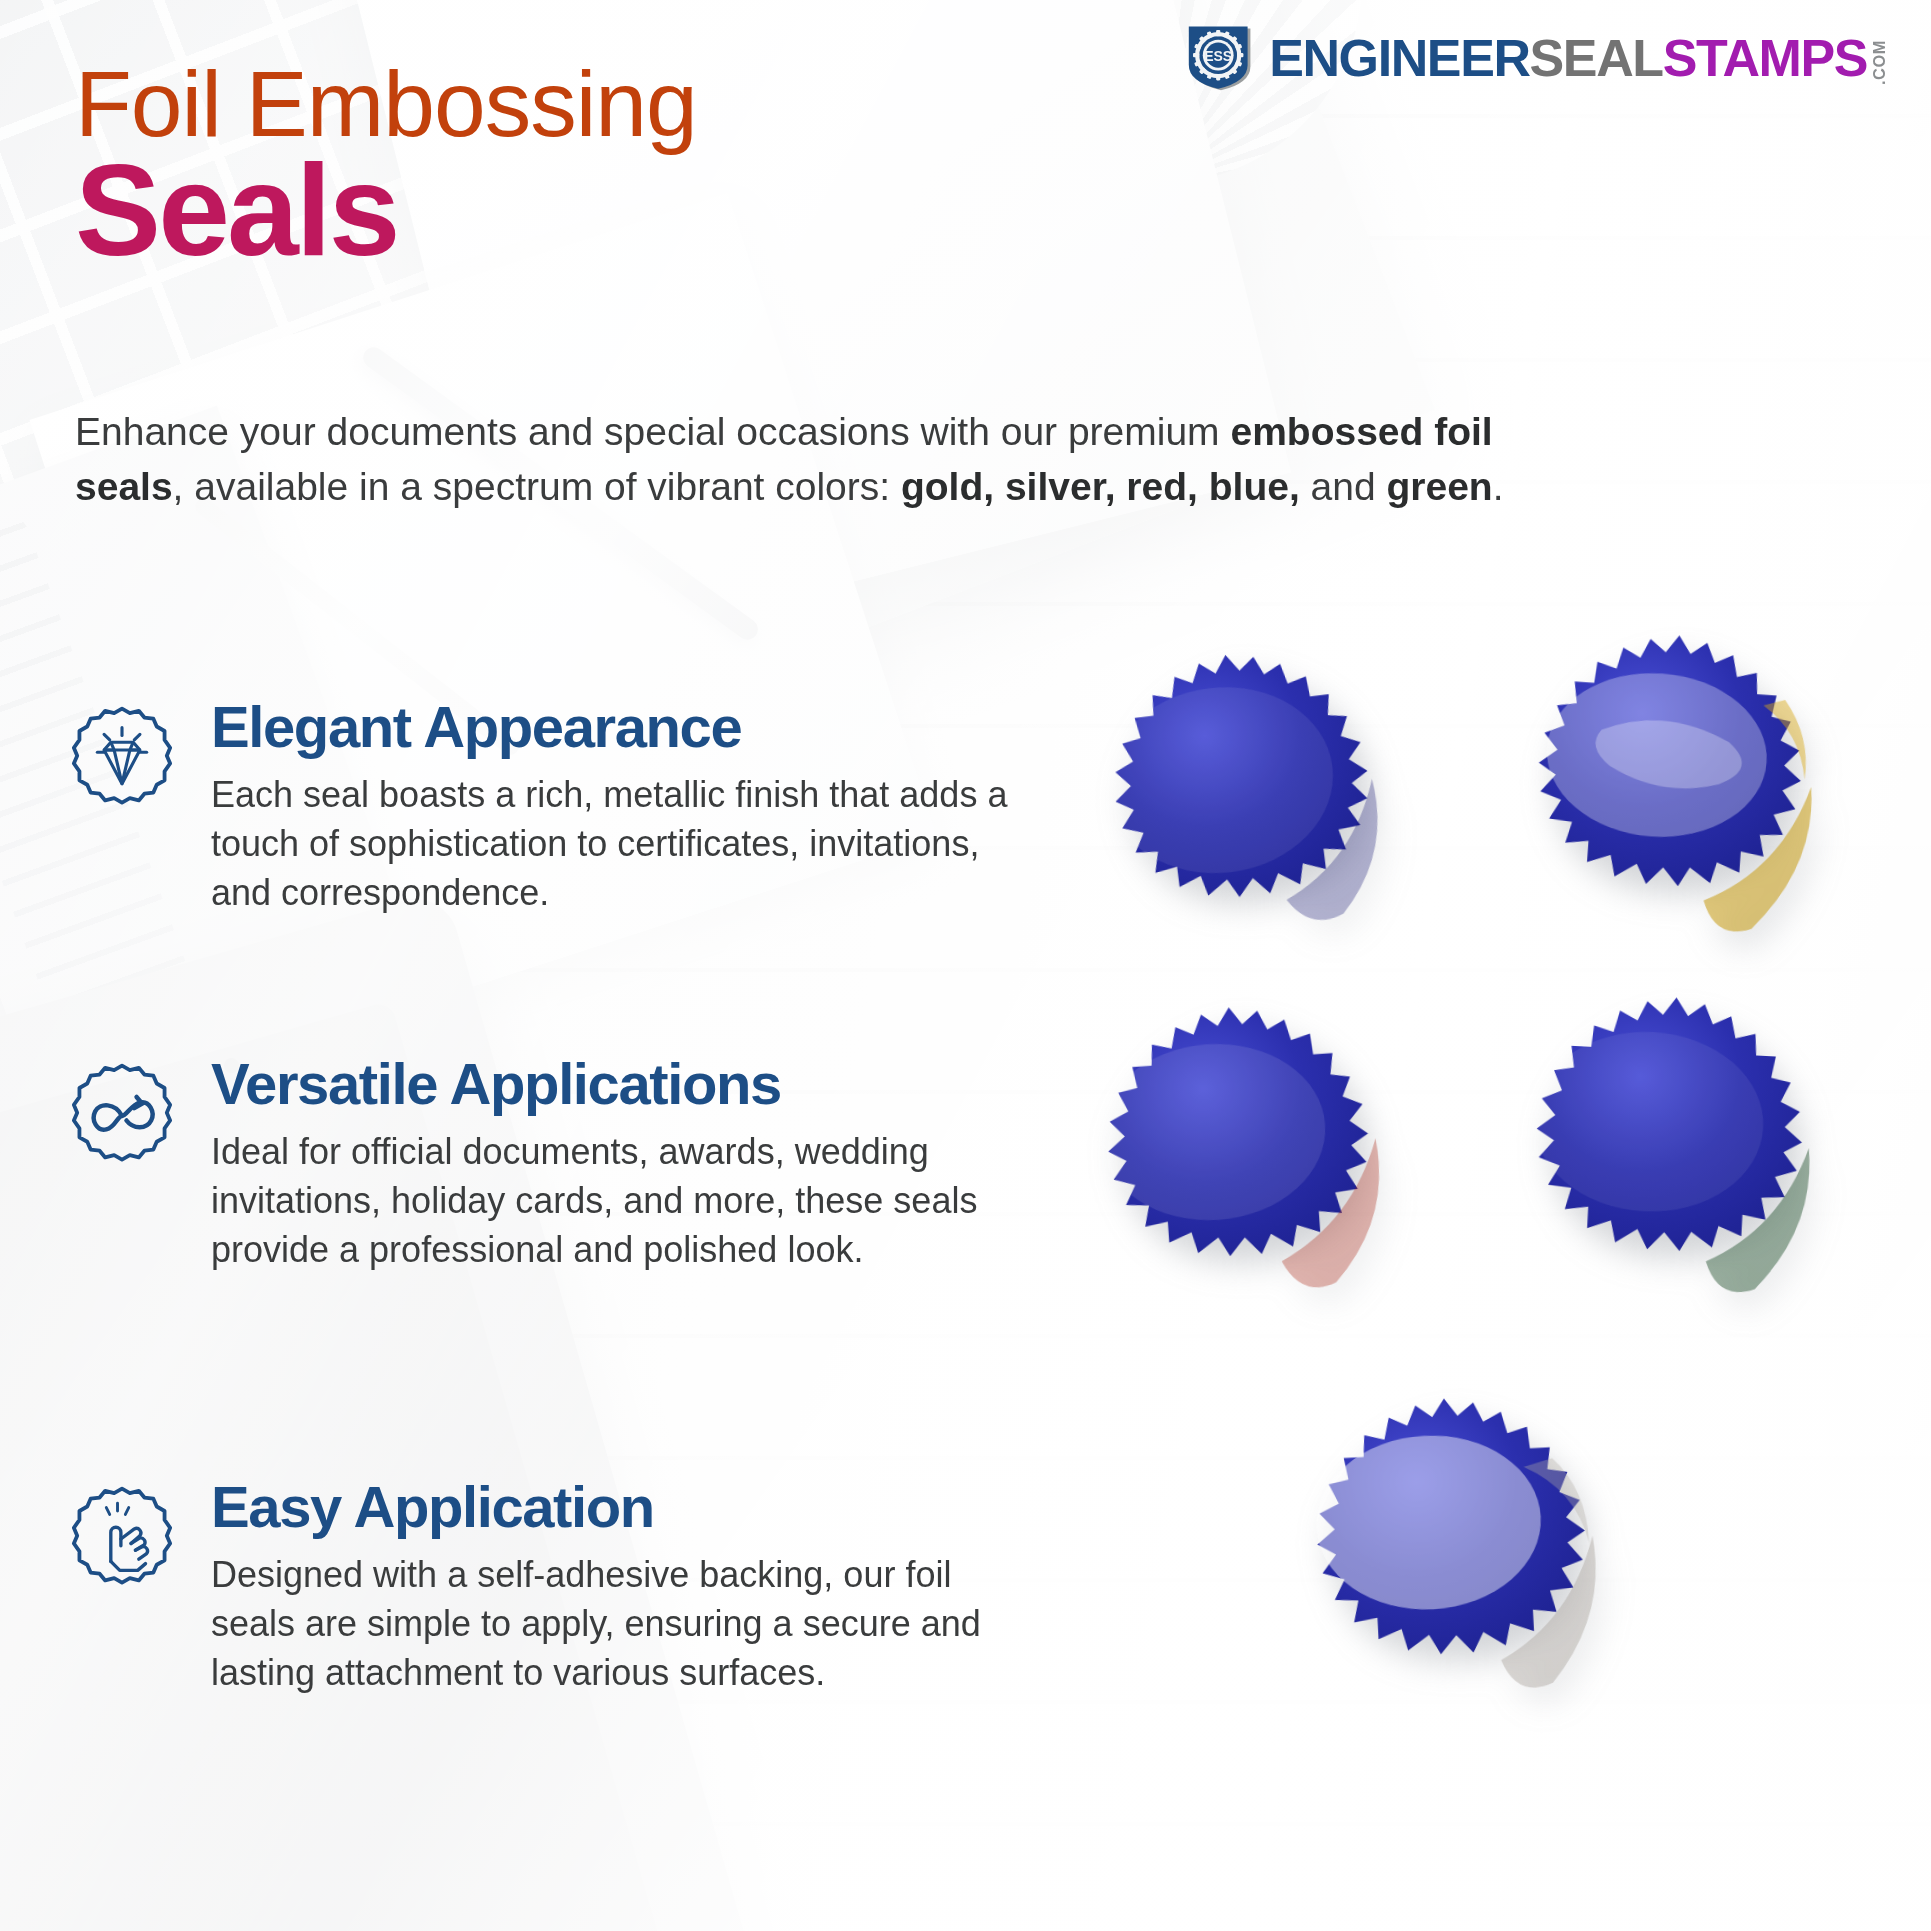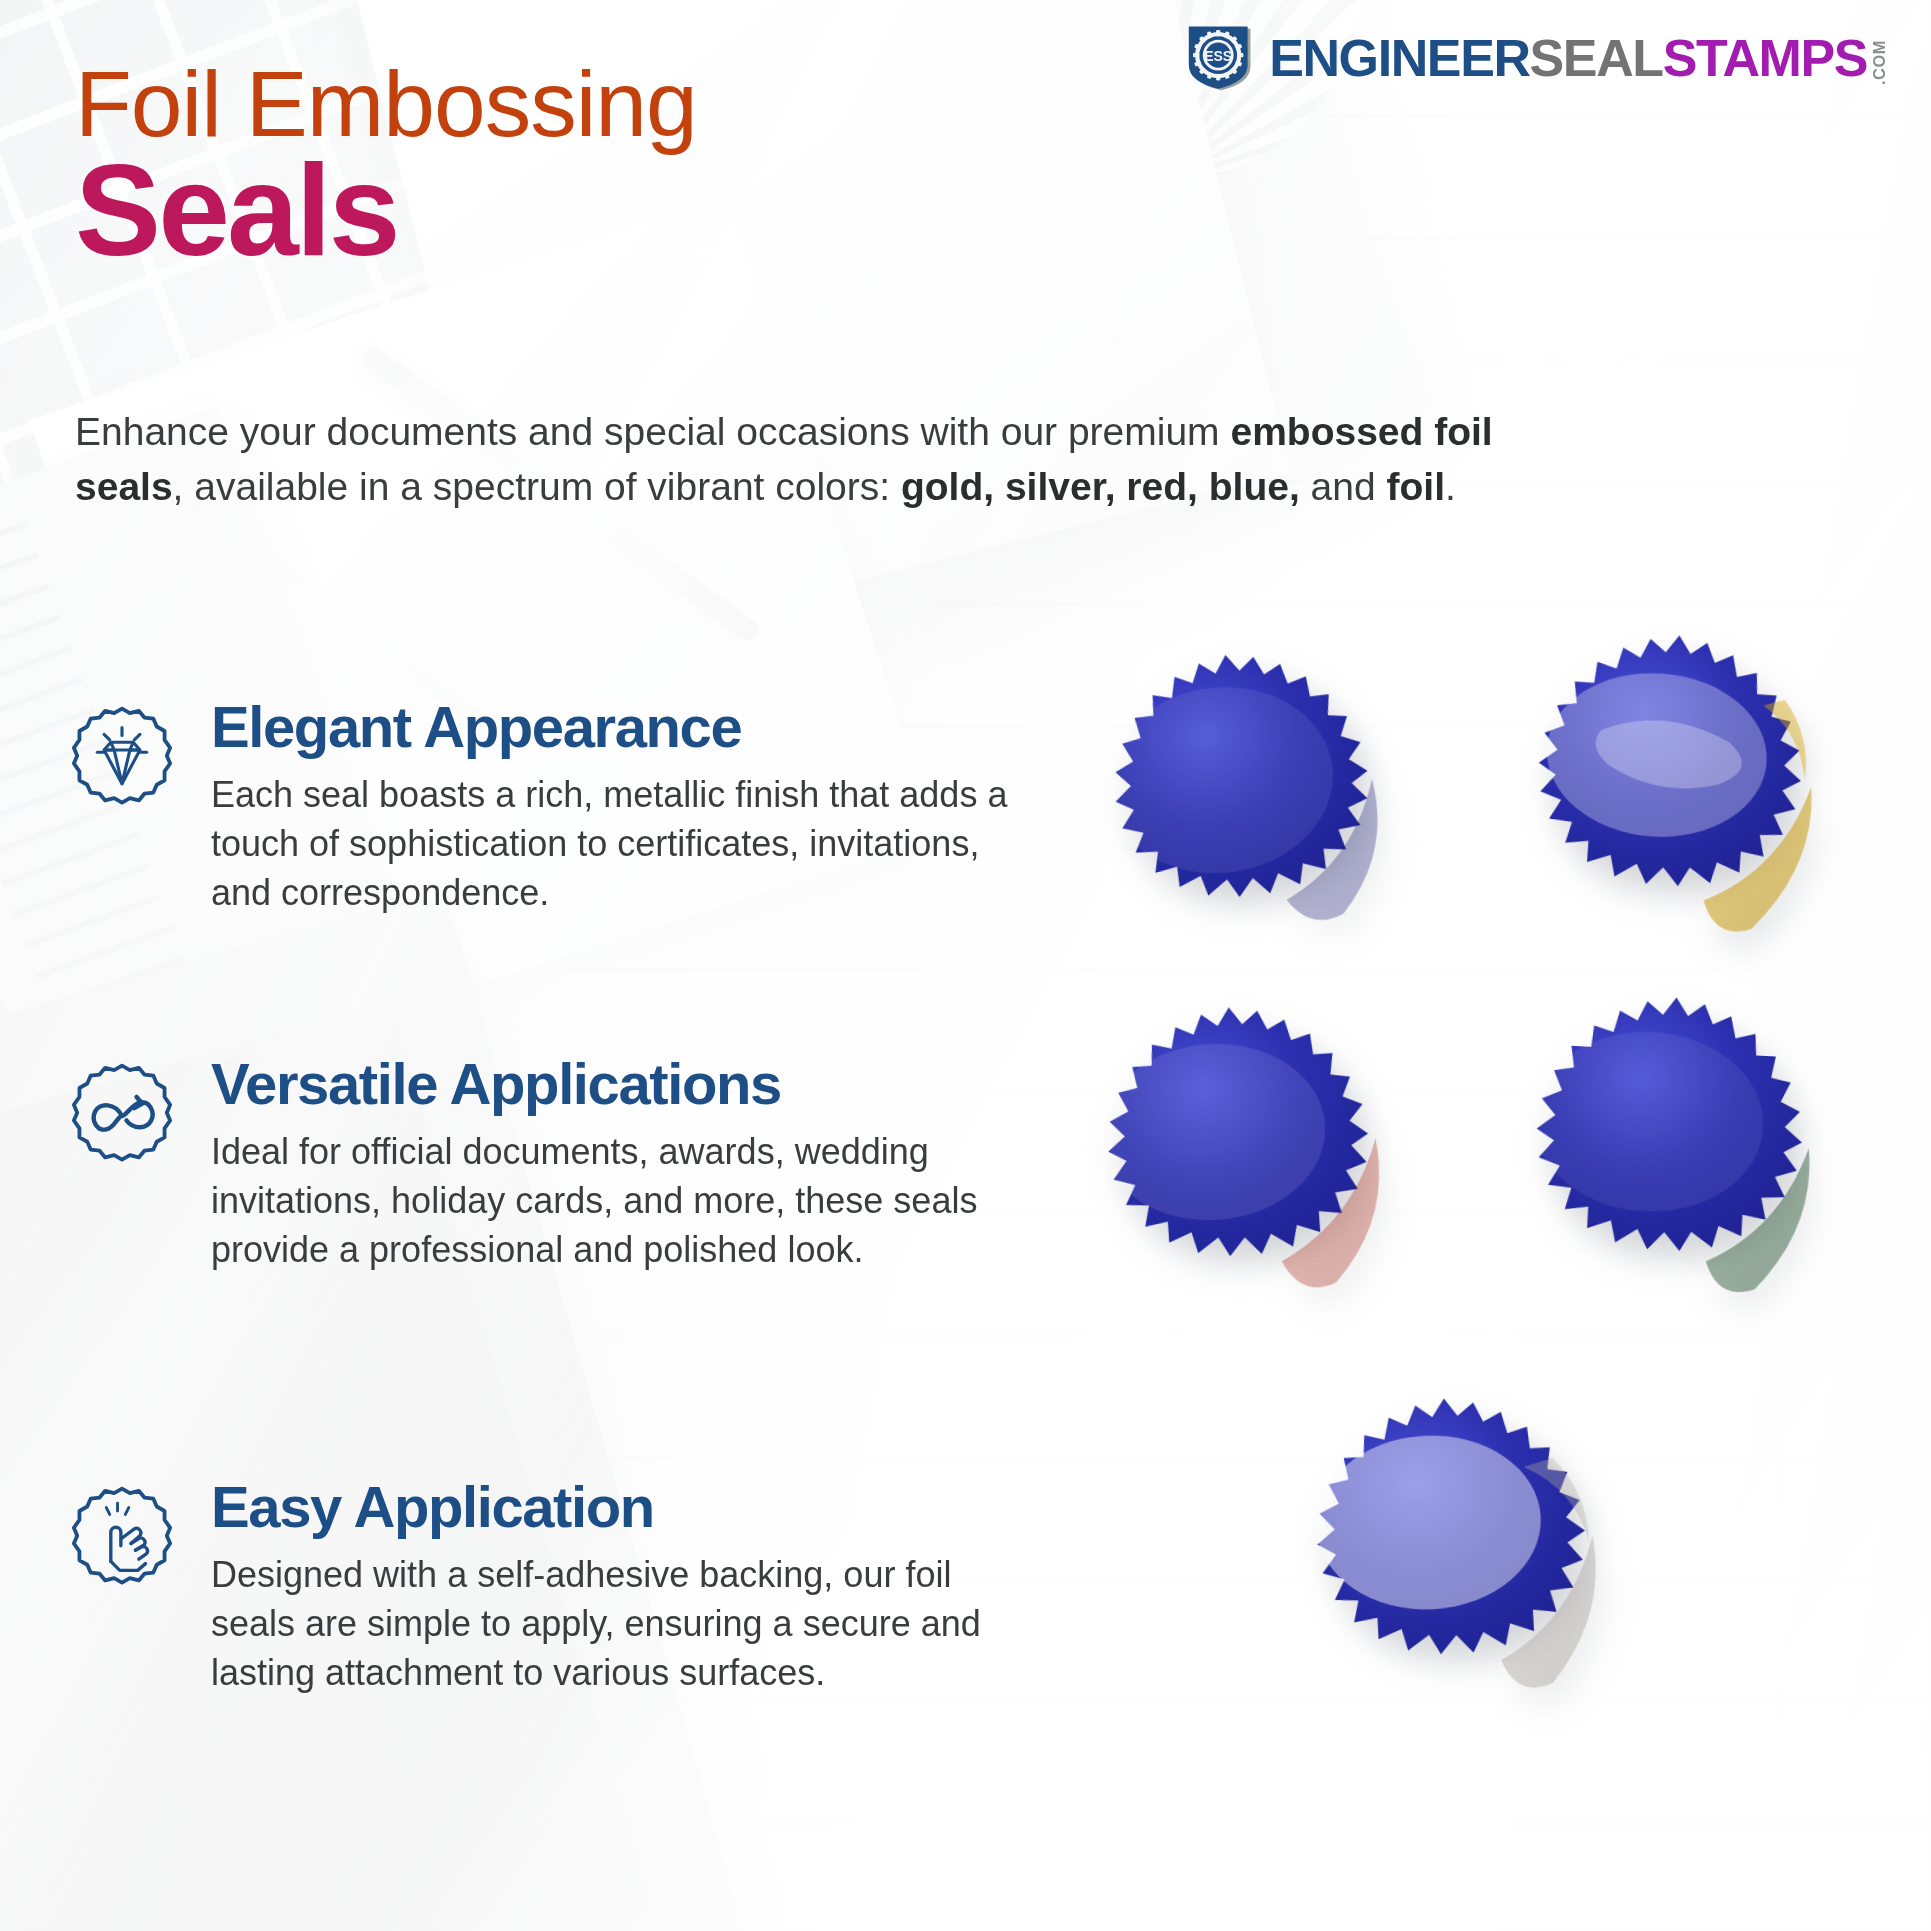--- a/index.html
+++ b/index.html
@@ -281,21 +281,21 @@
       <span class="logo-dotcom">.COM</span>
     </div>
   </div>
 
   <div class="headline">
     <div class="h-thin">Foil Embossing</div>
     <div class="h-bold">Seals</div>
   </div>
 
   <p class="intro">
-    <span>Enhance your documents and special occasions with our premium </span><b>embossed foil seals</b><span>, available in a spectrum of vibrant colors: </span><b>gold, silver, red, blue,</b><span> and </span><b>foil</b><span>.</span>
+    <span>Enhance your documents and special occasions with our premium </span><b>embossed foil seals</b><span>, available in a spectrum of vibrant colors: </span><b>gold, silver, red, blue,</b><span> and </span><b>green</b><span>.</span>
   </p>
 
   <div class="feature f1">
     <svg class="f-icon" viewBox="0 0 100 100">
       <path d="M50 5 L57 9 L65 7 L70 13 L78 14 L81 21 L88 25 L88 33 L93 40 L90 47 L93 54 L88 61 L88 69 L81 73 L78 80 L70 81 L65 87 L57 85 L50 89 L43 85 L35 87 L30 81 L22 80 L19 73 L12 69 L12 61 L7 54 L10 47 L7 40 L12 33 L12 25 L19 21 L22 14 L30 13 L35 7 L43 9 Z" fill="none" stroke="#1d4e86" stroke-width="3.4" stroke-linejoin="round"></path>
       <g stroke="#1d4e86" stroke-width="2.8" fill="none" stroke-linecap="round">
         <path d="M50 22 v7"></path>
         <path d="M34 28 l5 5"></path>
         <path d="M66 28 l-5 5"></path>
         <path d="M28 44 h6"></path>

